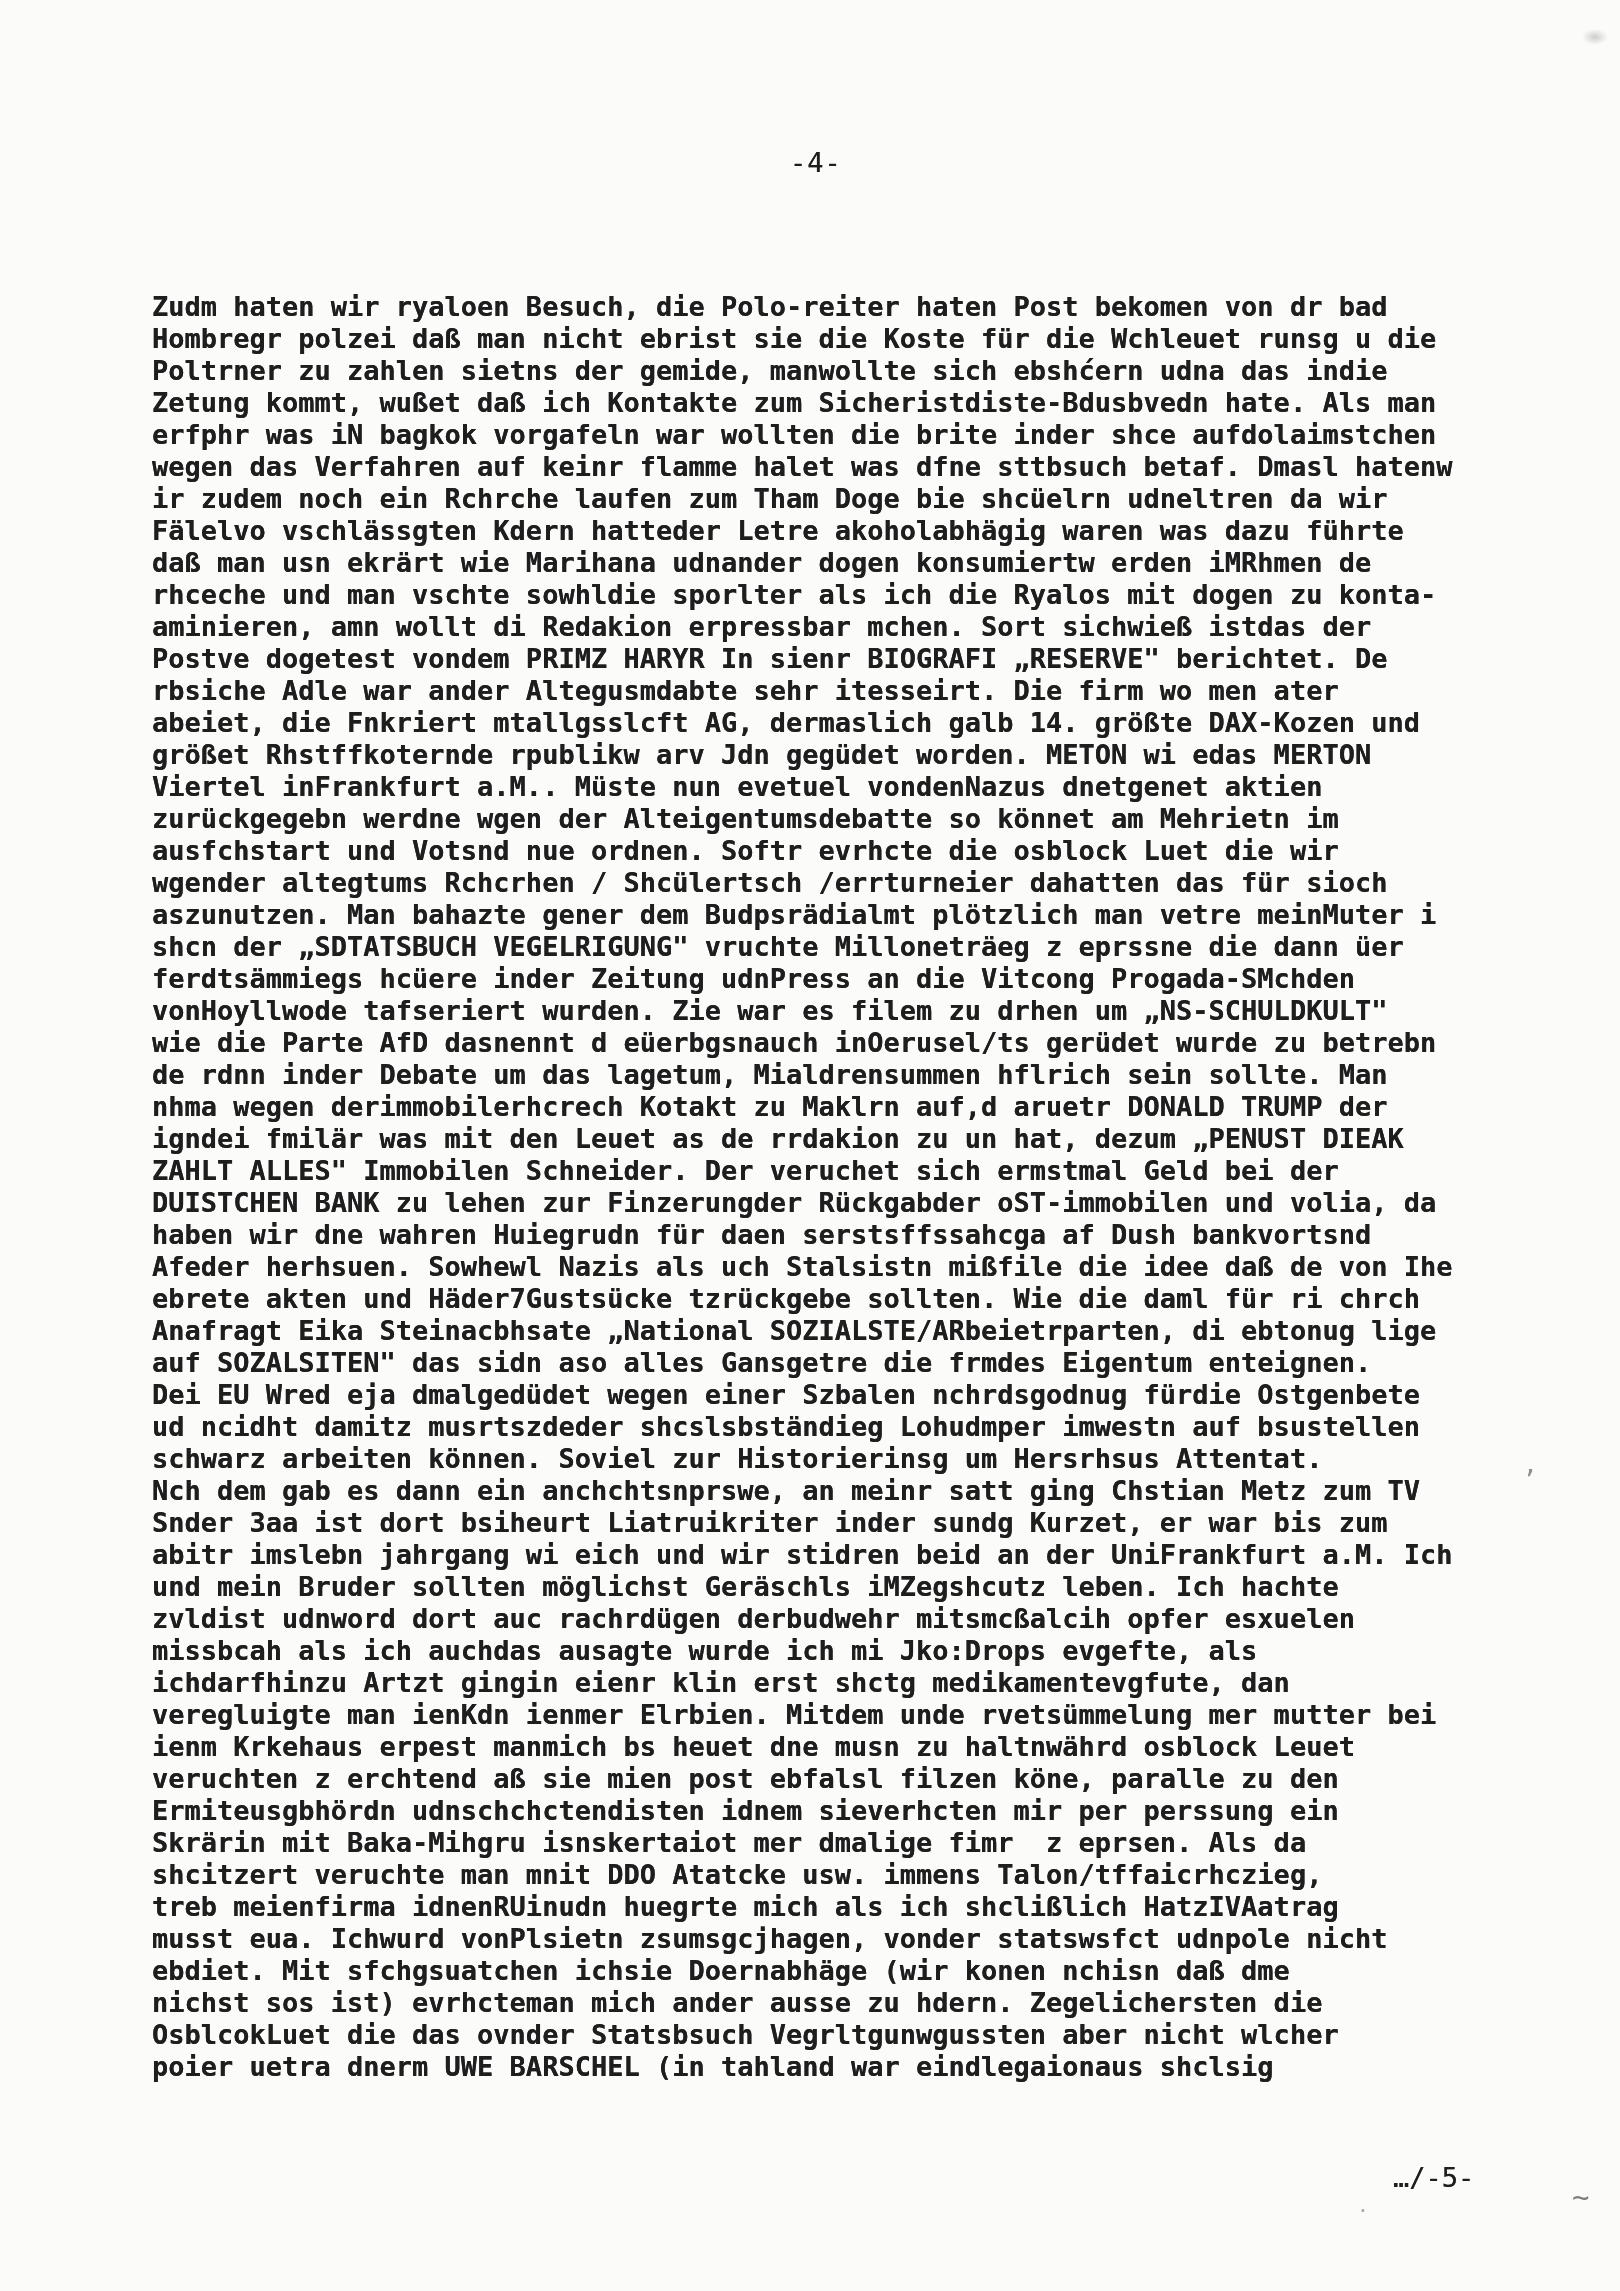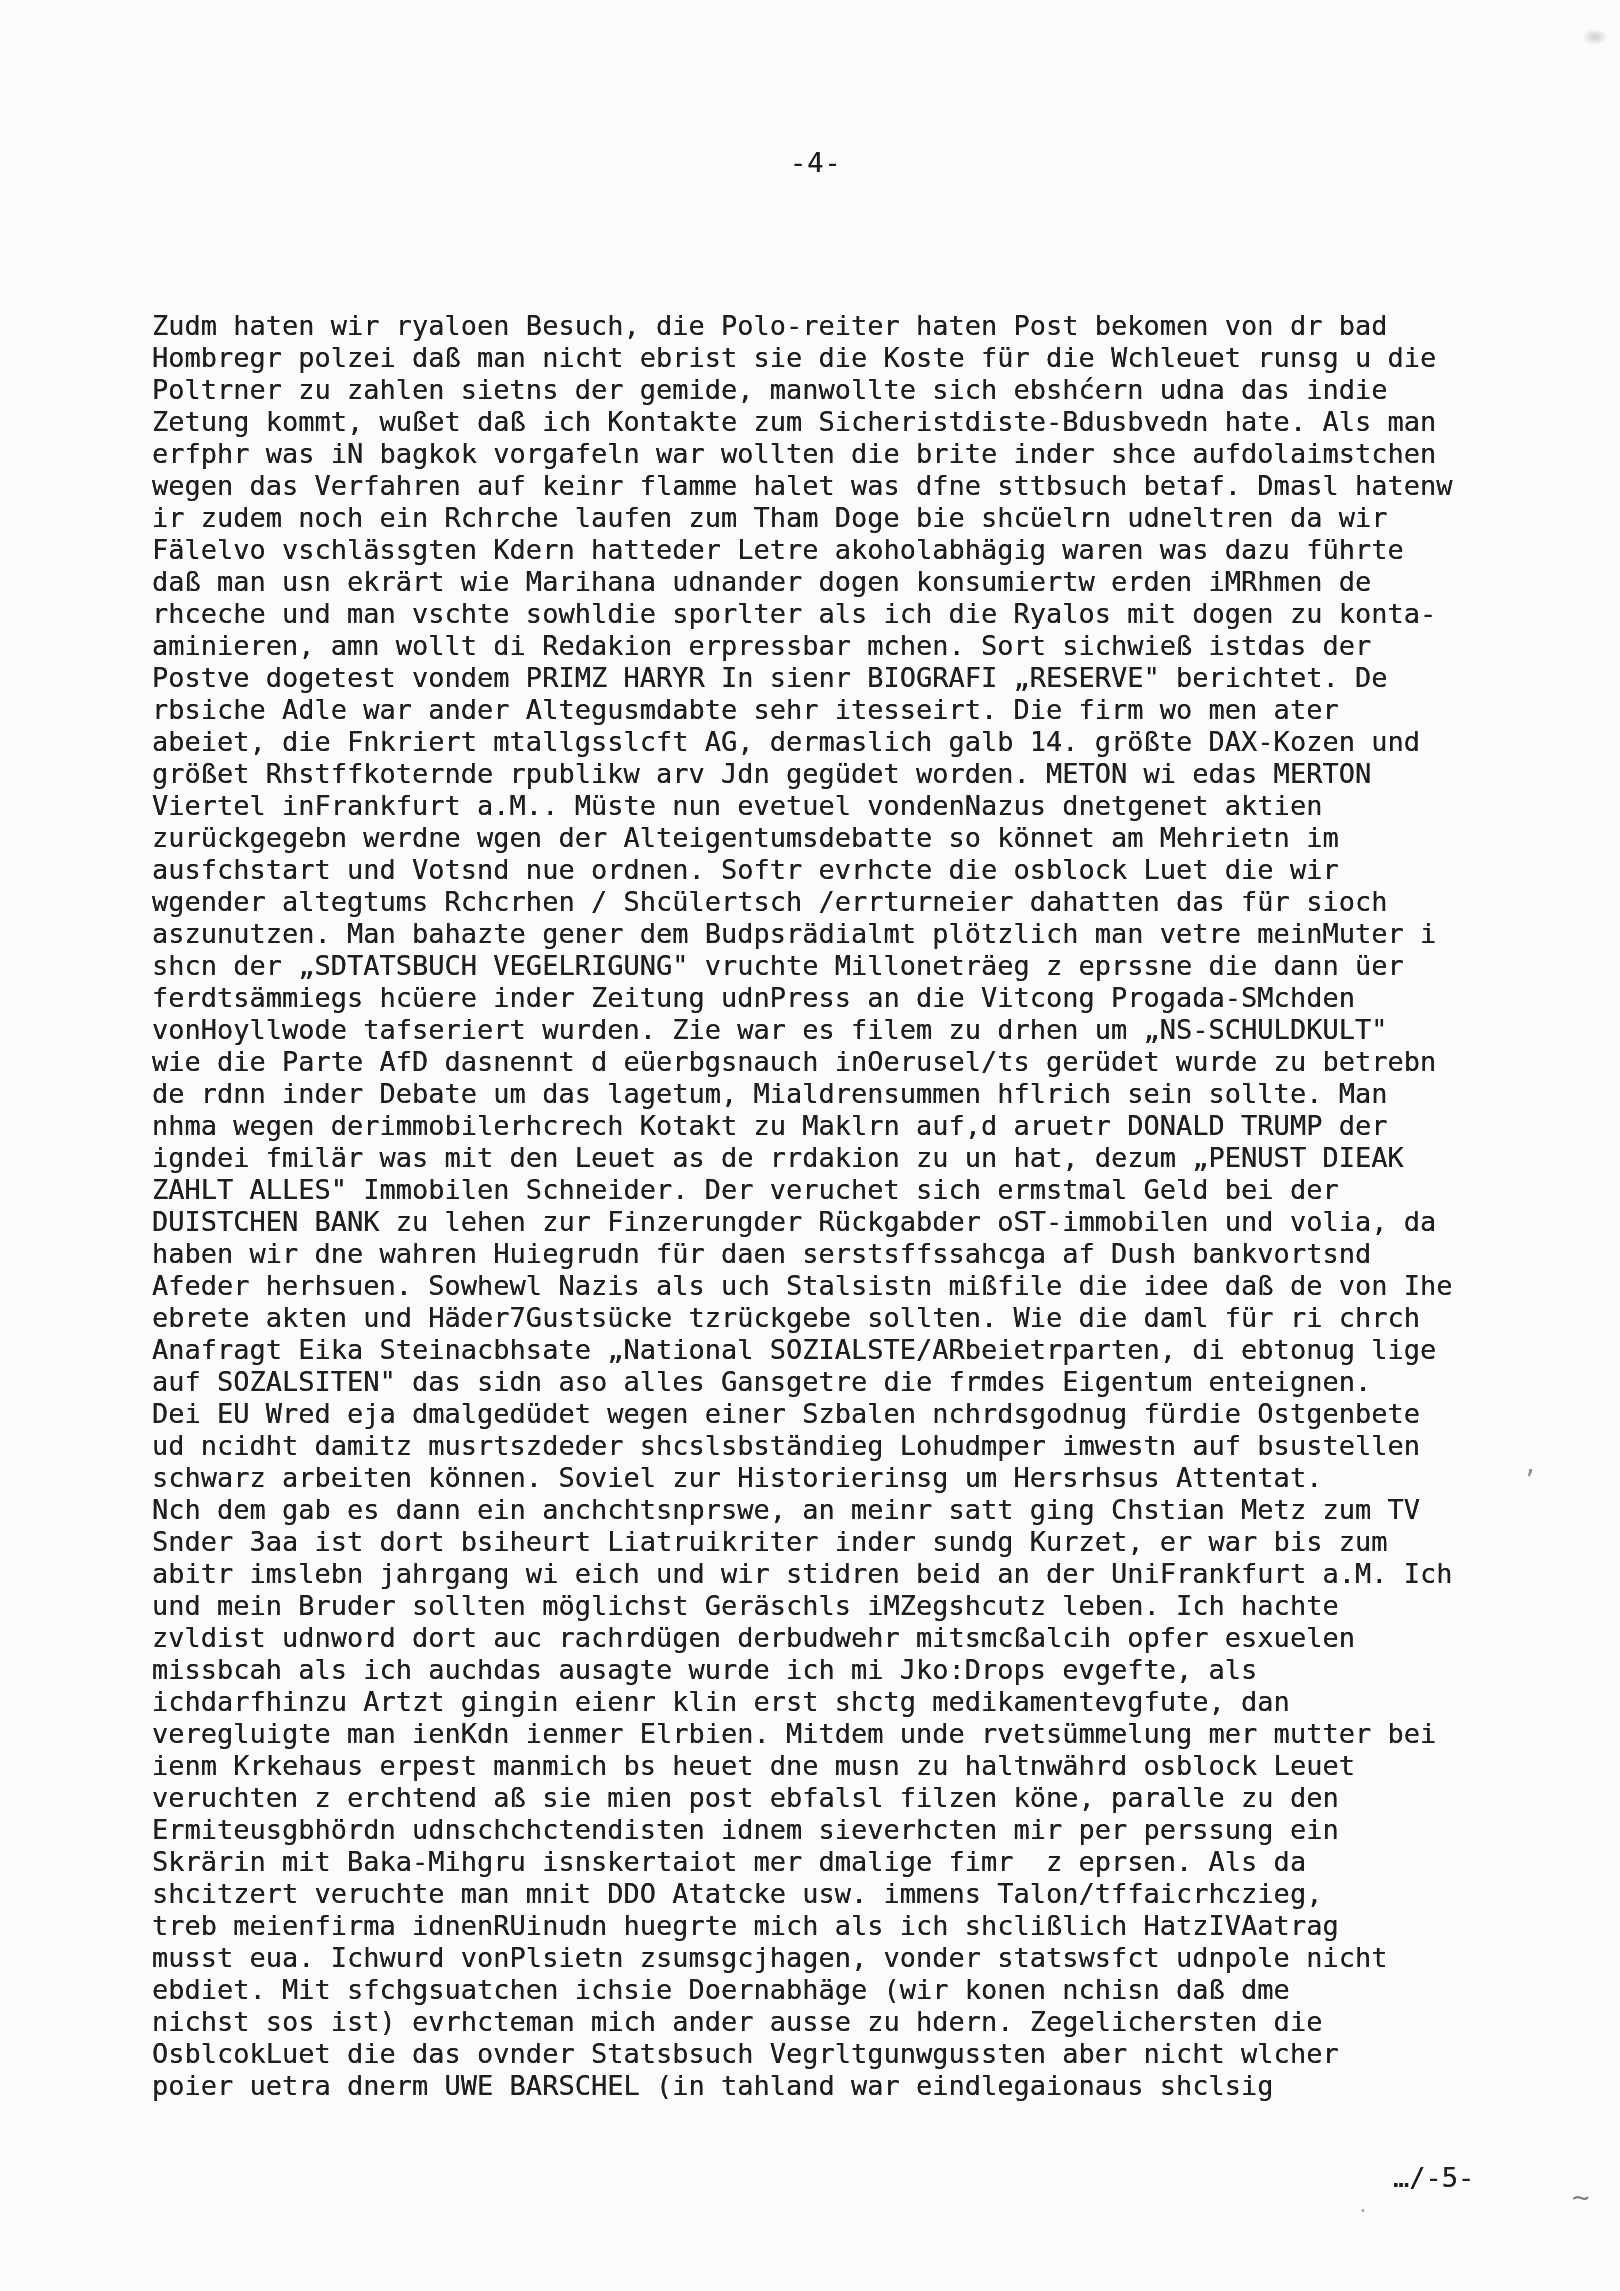--- a/index.html
+++ b/index.html
@@ -27,21 +27,21 @@
     top: 147px;
     letter-spacing: 1px;
   }
   .text-block {
     position: absolute;
     left: 152px;
     top: 225px;
     white-space: pre;
   }
   .para { white-space: pre; }
-  .para-main { margin-top: 21px; }
+  .para-main { margin-top: 2px; font-weight: bold; }
   .footer-mark {
     position: absolute;
     left: 1393px;
     top: 2162px;
   }
   .art { position: absolute; }
   .art-smudge {
     left: 1582px;
     top: 29px;
     width: 25.5px;

